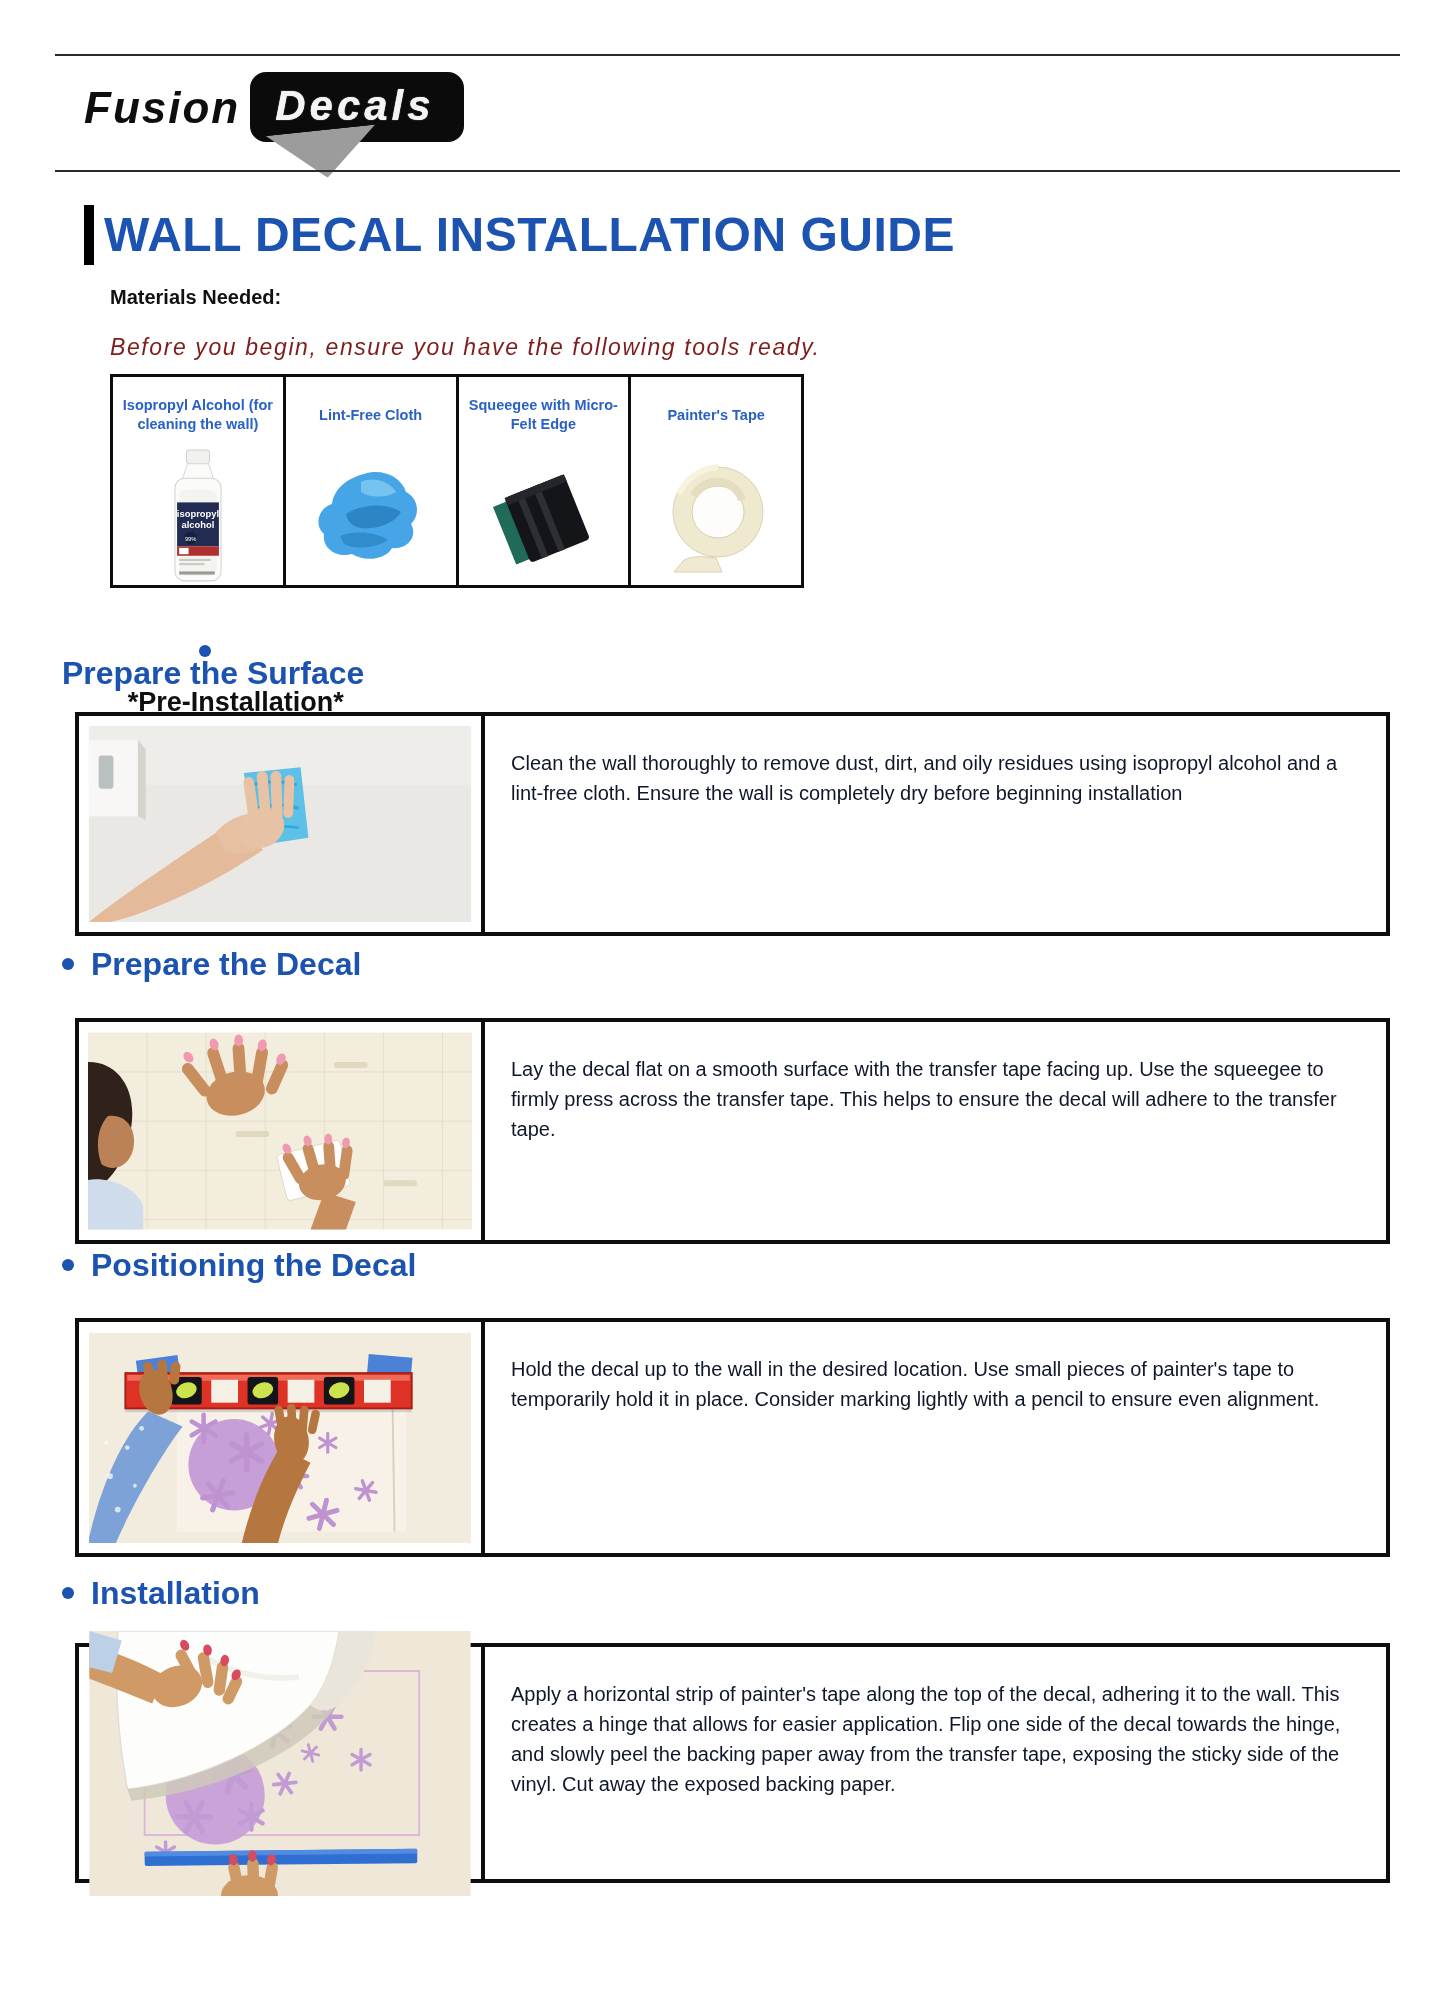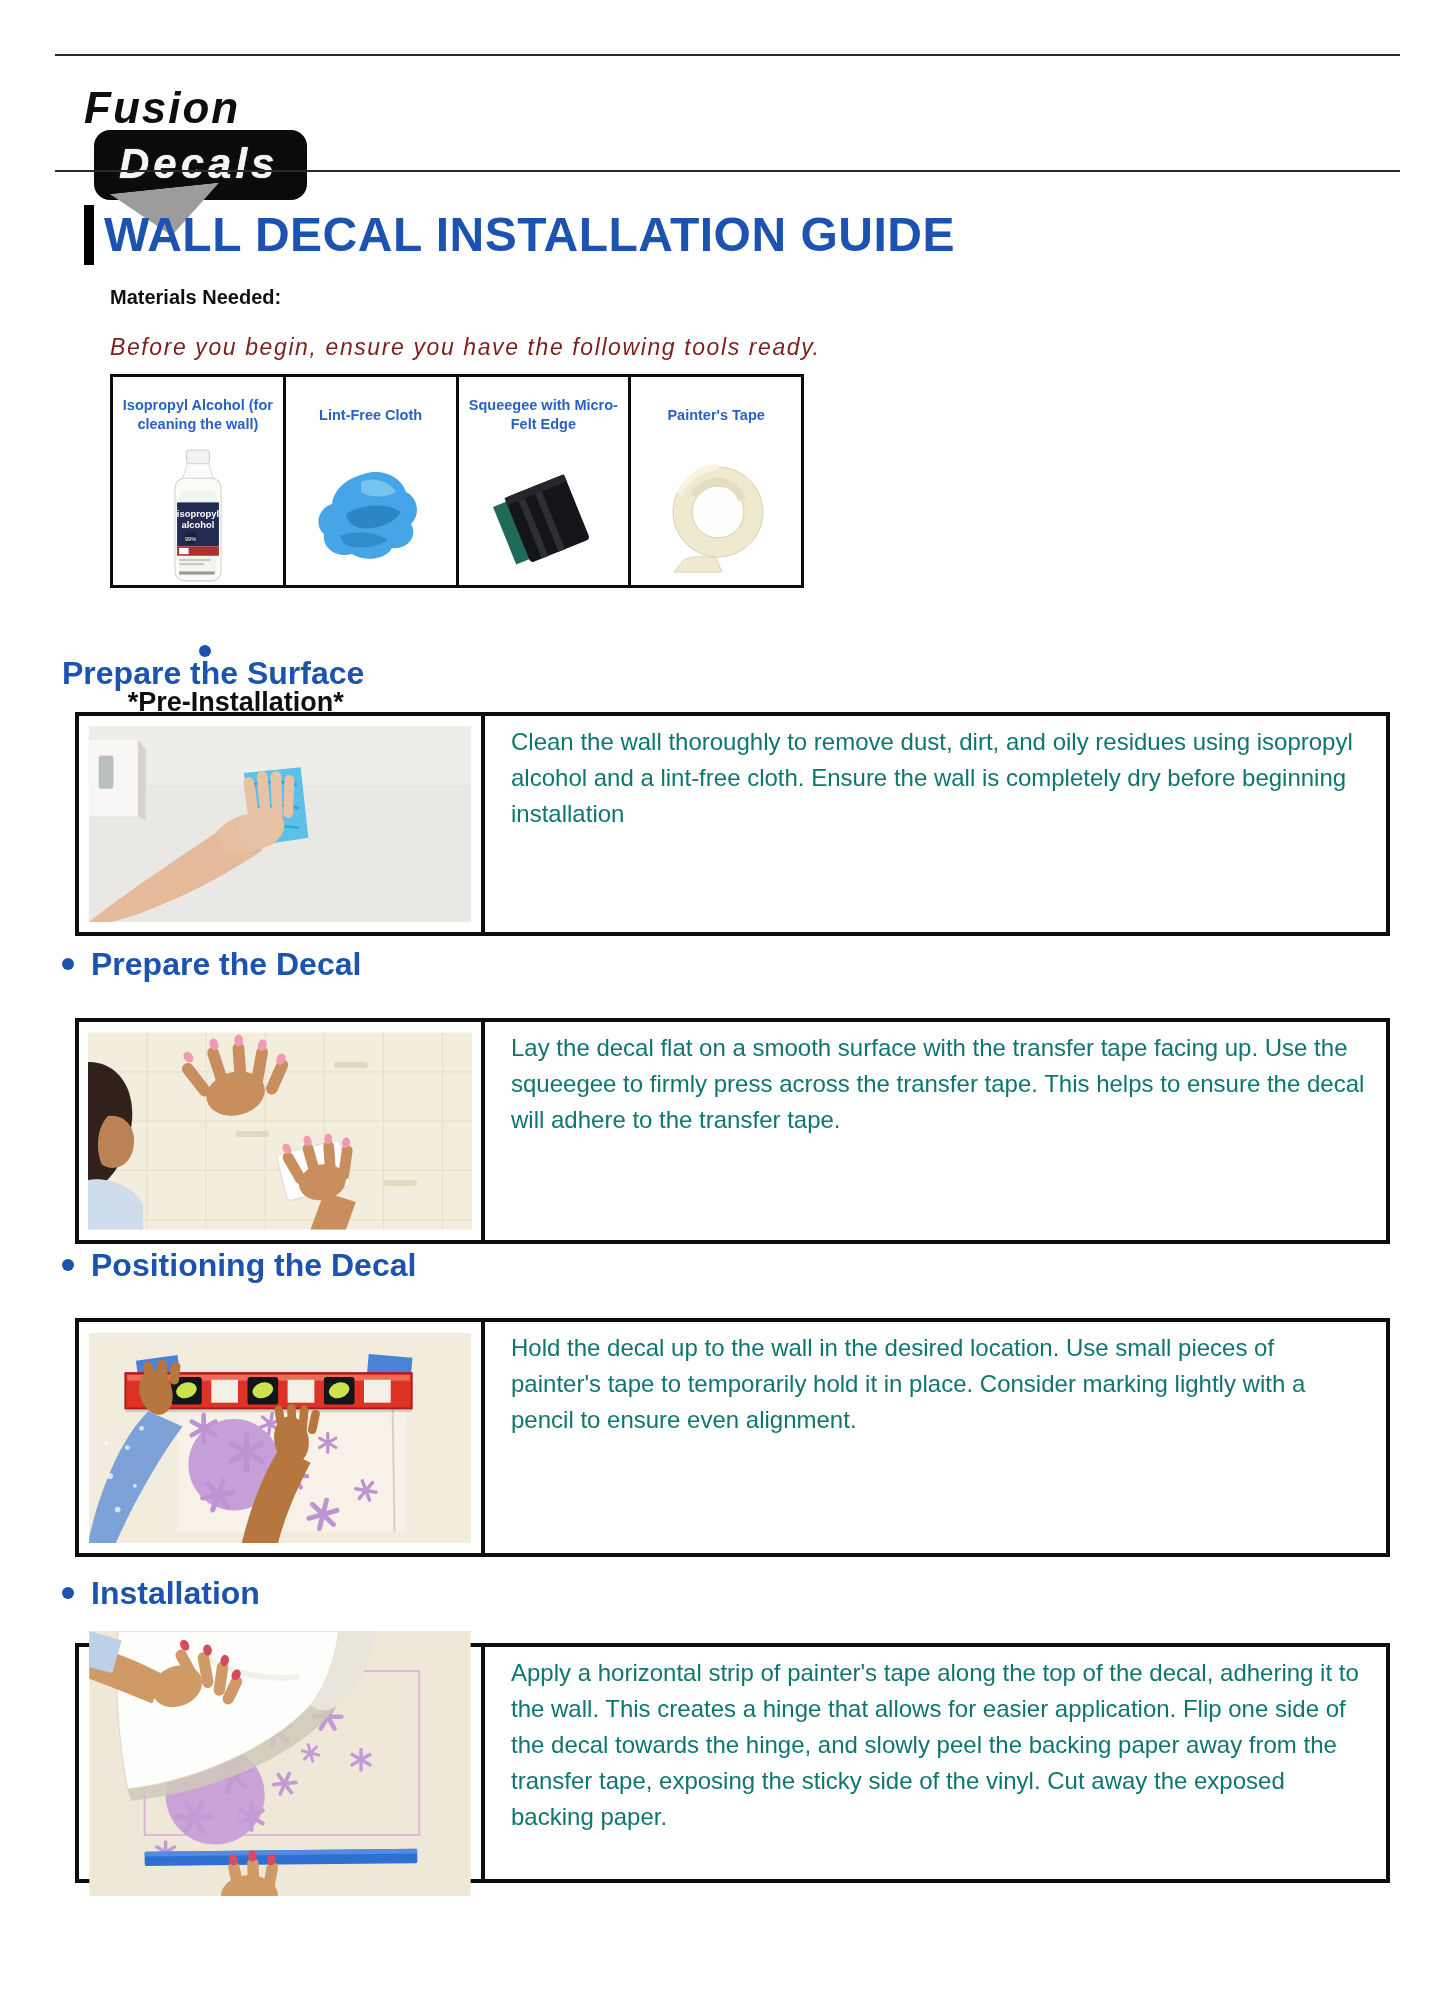--- a/index.html
+++ b/index.html
@@ -2,21 +2,21 @@
 <html><head>
 <meta charset="utf-8">
 <style>
   html,body{margin:0;padding:0;background:#ffffff;}
   .page{position:relative;width:1454px;height:2000px;background:#fff;
         font-family:"Liberation Sans",sans-serif;color:#1c1c1c;overflow:hidden;}
 
   .rule{position:absolute;left:55px;width:1345px;height:2px;background:#2a2a2a;}
 
   
-  .logo-row{position:absolute;left:84px;top:72px;display:flex;align-items:flex-start;flex-direction:column;}
+  .logo-row{position:absolute;left:84px;top:72px;display:flex;align-items:flex-start;}
   .logo-fusion{font-style:italic;font-weight:800;font-size:44px;letter-spacing:2px;
                color:#0e0e0e;line-height:1;padding-top:14px;}
   .logo-badge-wrap{position:relative;margin-left:10px;}
   .logo-badge{display:inline-block;background:#0b0b0b;color:#f4f4f4;border-radius:16px;
               padding:10px 26px 12px 22px;font-style:italic;font-weight:800;font-size:42px;
               letter-spacing:4px;line-height:1;border:3px solid #0b0b0b;
               text-shadow:0 0 1px #fff;}
   .logo-peel{position:absolute;left:18px;bottom:-36px;width:110px;height:48px;background:#9c9c9c;
              clip-path:polygon(0 0,100% 0,52% 100%);transform:rotate(-6deg);}
 
@@ -43,21 +43,21 @@
   .bullet{width:12px;height:12px;border-radius:50%;background:#1c53b0;margin-right:17px;flex:0 0 auto;}
   .sec-title{font-size:32px;font-weight:800;color:#1c53b0;line-height:1;}
   .sec-note{font-size:27px;font-weight:800;color:#0f0f0f;margin-left:45px;line-height:1;}
 
   
   .content-box{position:absolute;left:75px;width:1315px;border:4px solid #0d0d0d;
                box-sizing:border-box;display:flex;background:#fff;}
   .box-img{width:406px;flex:0 0 406px;border-right:4px solid #0d0d0d;box-sizing:border-box;
            display:flex;align-items:center;justify-content:center;padding:10px 8px;}
   .box-img svg{display:block;}
-  .box-text{flex:1;padding:8px 20px 0 26px;font-size:24px;line-height:1.5;color:#0f766e;}
+  .box-text{flex:1;padding:32px 20px 0 26px;font-size:20px;line-height:1.5;color:#0f172a;}
 
   .pos1{top:645px;flex-direction:column;} .pos2{top:948px;} .pos3{top:1249px;} .pos4{top:1577px;}
   .box1{top:712px;height:224px;} .box2{top:1018px;height:226px;}
   .box3{top:1318px;height:239px;} .box4{top:1643px;height:240px;}
 </style>
 </head>
 <body>
 
 <div class="page">
 

